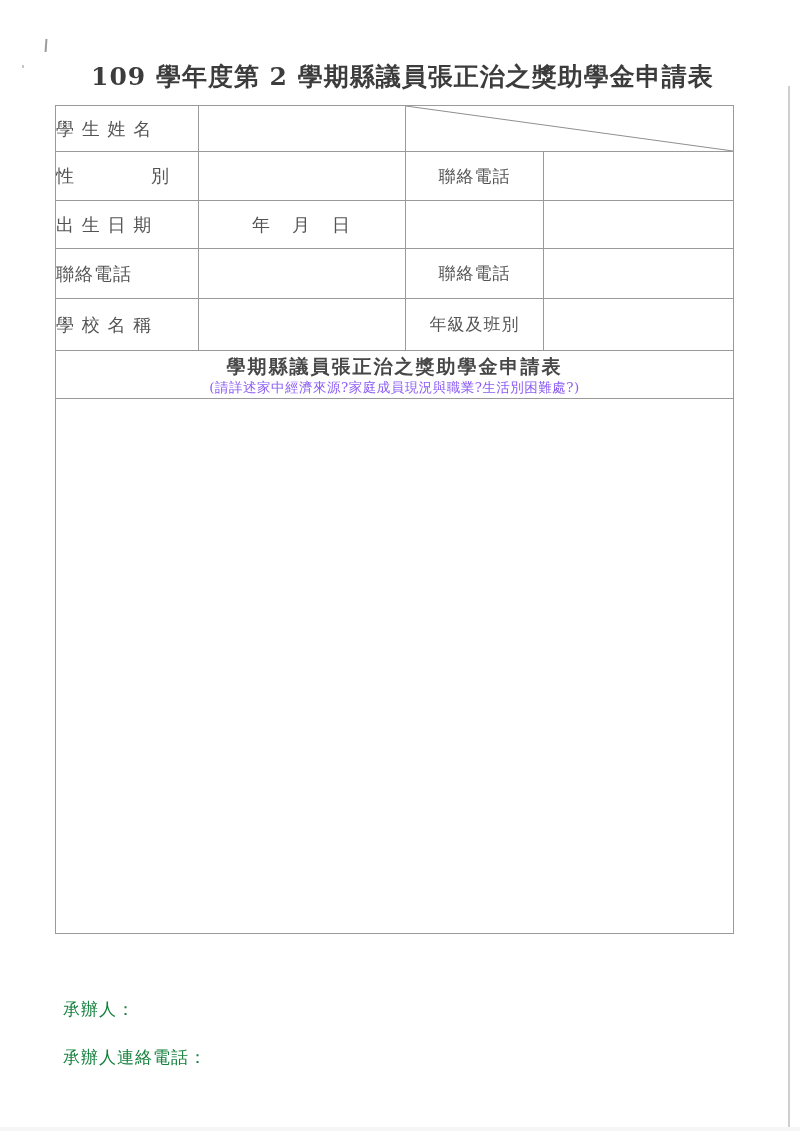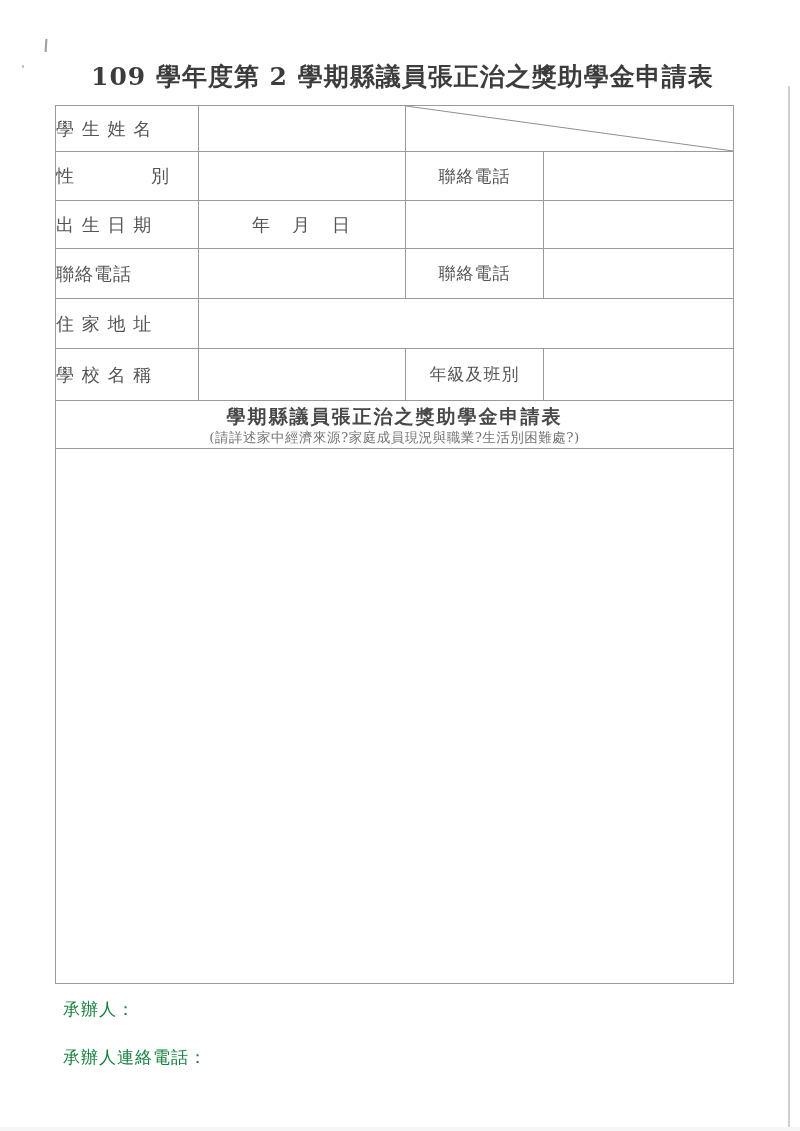--- a/index.html
+++ b/index.html
@@ -102,21 +102,21 @@
   }
   .stmt-heading {
     font-size: 19px;
     font-weight: bold;
     color: #474747;
     letter-spacing: 2px;
     line-height: 24px;
   }
   .stmt-hint {
     font-size: 13.5px;
-    color: #737373;
+    color: #8b5cf6;
     letter-spacing: 0.5px;
     line-height: 18px;
     text-align: center;
   }
   td.bigbox {
     height: 534px;
     vertical-align: top;
     font-size: 15px;
     color: #555555;
   }
@@ -177,24 +177,20 @@
       <td class="val"></td>
     </tr>
 
     <tr style="height:50px">
       <td class="lab">聯絡電話</td>
       <td class="val"></td>
       <td class="rlab">聯絡電話</td>
       <td class="val"></td>
     </tr>
 
-    <tr style="height:50px">
-      <td class="lab">住 家 地 址</td>
-      <td class="val" colspan="3"></td>
-    </tr>
 
     <tr style="height:52px">
       <td class="lab">學 校 名 稱</td>
       <td class="val"></td>
       <td class="rlab">年級及班別</td>
       <td class="val"></td>
     </tr>
 
     <tr style="height:48px">
       <td class="statement-head" colspan="4">

